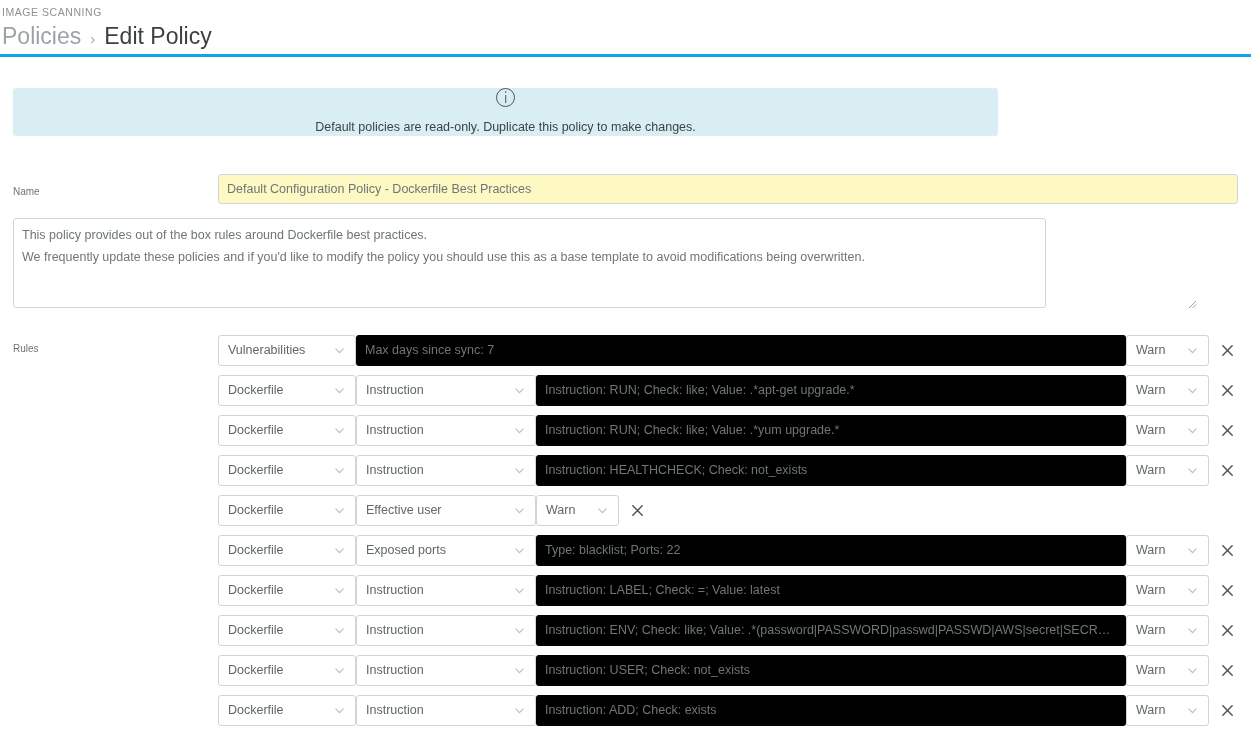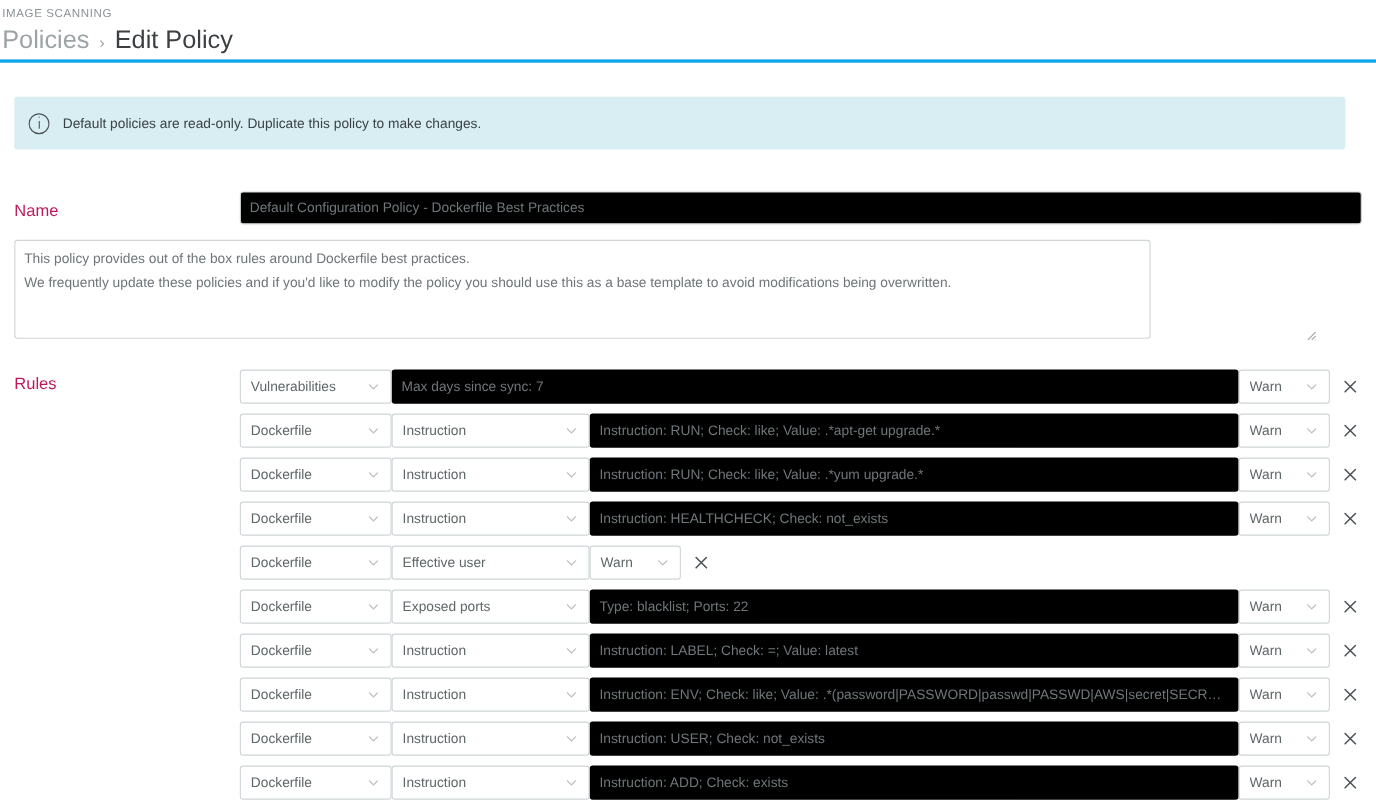--- a/index.html
+++ b/index.html
@@ -48,28 +48,29 @@
   .crumb-current {
     font-size: 23px;
     color: #3c4043;
     font-weight: 400;
     line-height: 30px;
   }
 
   
   .alert {
     margin: 31px 13px 0 13px;
-    width: 1210px;
+    width: 985px;
     height: 48px;
     background: #d9eef3;
     border-radius: 3px;
     display: flex;
     align-items: center;
     padding: 0 13px;
     gap: 12px;
+    flex-direction: column;
   }
   .info-icon {
     width: 19px; height: 19px;
     flex: 0 0 19px;
     border: 1.4px solid #4a5558;
     border-radius: 50%;
     position: relative;
   }
   .info-icon::before {
     content: "";
@@ -102,35 +103,35 @@
     display: flex;
     align-items: flex-start;
   }
   .row-name { margin-top: 38px; }
   .row-desc { margin-top: 14px; }
   .row-rules { margin-top: 18px; }
 
   .field-label {
     width: 205px;
     flex: 0 0 205px;
-    font-size: 15px;
-    color: #be185d;
+    font-size: 10px;
+    color: #737373;
     padding-left: 0;
     line-height: 15px;
   }
   .row-name .field-label { padding-top: 10px; }
   .row-desc .field-label { padding-top: 10px; }
   .row-rules .field-label { padding-top: 11px; }
 
   .text-input {
     width: 1033px;
     height: 30px;
     border: 1px solid #cfd5d8;
     border-radius: 3px;
-    background: #000000;
+    background: #fef9c3;
     font-family: "Liberation Sans", sans-serif;
     font-size: 12.5px;
     color: #6e7679;
     padding: 0 8px;
     outline: none;
   }
   .textarea-wrap {
     position: relative;
     width: 1187px;
   }

